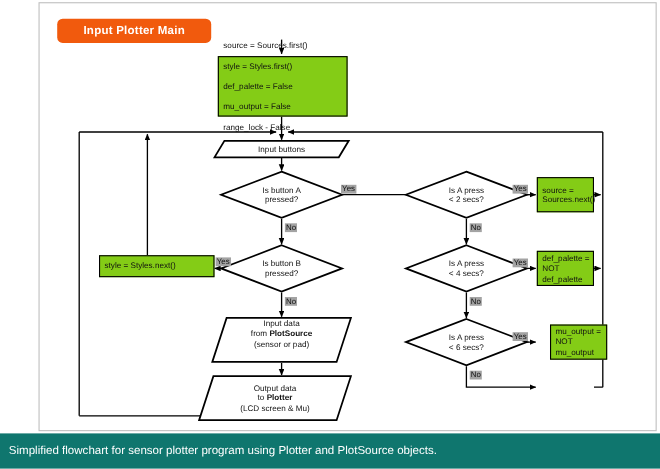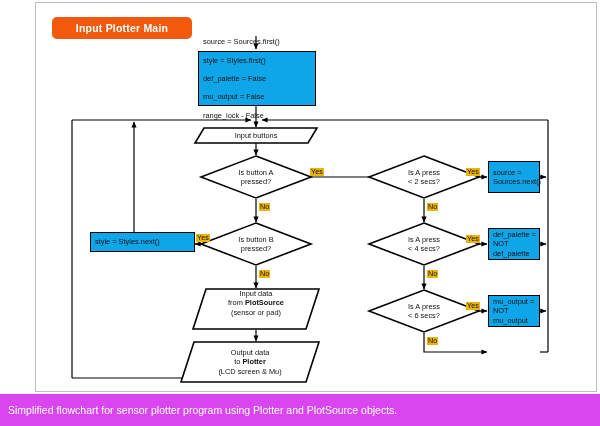--- a/index.html
+++ b/index.html
@@ -39,21 +39,21 @@
   }
 
   
   .terminator{
     border:1.3px solid #000;border-radius:50%;background:#fff;
     display:flex;align-items:center;justify-content:center;
   }
 
   
   .process{
-    border:1.6px solid #000;background:#0ea5e9;
+    border:1.6px solid #000;background:#84cc16;
     display:flex;align-items:center;
   }
   .process.left{justify-content:flex-start;}
   .process .node-txt{text-align:left;padding-left:4px;}
 
   
   .io-wrap{position:absolute;}
   .io-wrap svg{position:absolute;left:0;top:0;overflow:visible;}
   .io-label{
     position:absolute;left:0;top:0;width:100%;height:100%;
@@ -66,27 +66,27 @@
   .decision svg{position:absolute;left:0;top:0;overflow:visible;}
   .dec-label{
     position:absolute;left:0;top:0;width:100%;height:100%;
     display:flex;align-items:center;justify-content:center;
     font-size:7.4px;line-height:9.2px;color:#111;text-align:center;
   }
 
   
   .edge-label{
     position:absolute;font-size:7.2px;color:#111;
-    background:#eab308;padding:0 1px;line-height:8px;
+    background:#a3a3a3;padding:0 1px;line-height:8px;
   }
 
   
   .caption{
     position:absolute;left:0;top:394px;width:600px;height:32px;
-    background:#d946ef;color:#ffffff;
+    background:#0f766e;color:#ffffff;
     display:flex;align-items:center;
     font-size:10.5px;padding-left:8px;box-sizing:border-box;
   }
 </style>
 </head>
 <body>
 
 <div id="page">
 
   <div class="left-white"></div>
@@ -235,21 +235,21 @@
   </div>
 
   <div class="node process left" style="left:488px;top:228px;width:52px;height:32px;">
     <span class="node-txt" style="text-align:left;"><span>def_palette =</span><br><span>NOT def_palette</span></span>
   </div>
 
   <div class="node process left" style="left:488px;top:161px;width:52px;height:32px;">
     <span class="node-txt" style="text-align:left;"><span>source =</span><br><span>Sources.next()</span></span>
   </div>
 
-  <div class="node process left" style="left:488px;top:295px;width:52px;height:32px;">
+  <div class="node process left" style="left:500px;top:295px;width:52px;height:32px;">
     <span class="node-txt" style="text-align:left;"><span>mu_output =</span><br><span>NOT mu_output</span></span>
   </div>
 
 
   <div class="edge-label" style="left:310px;top:168px;">Yes</div>
   <div class="edge-label" style="left:259px;top:203px;">No</div>
   <div class="edge-label" style="left:196px;top:234px;">Yes</div>
   <div class="edge-label" style="left:259px;top:270px;">No</div>
 
   <div class="edge-label" style="left:466px;top:168px;">Yes</div>

